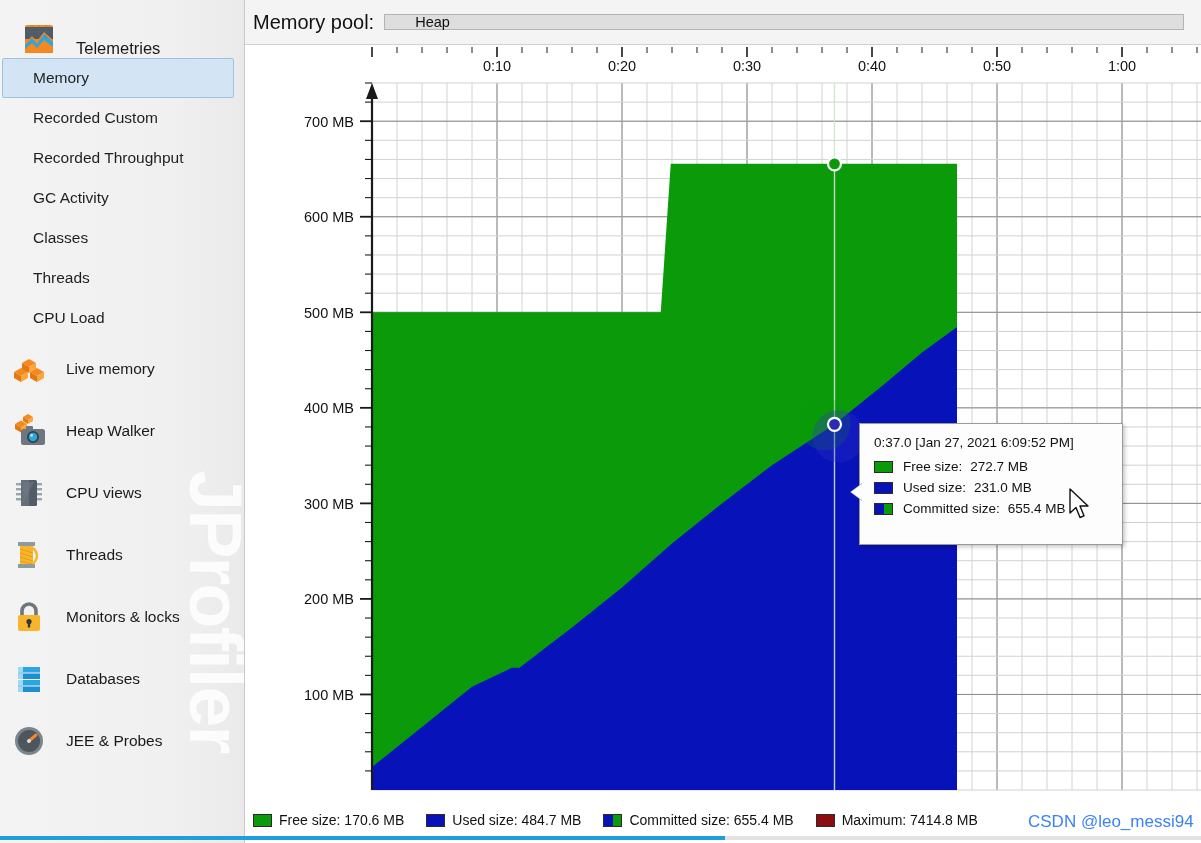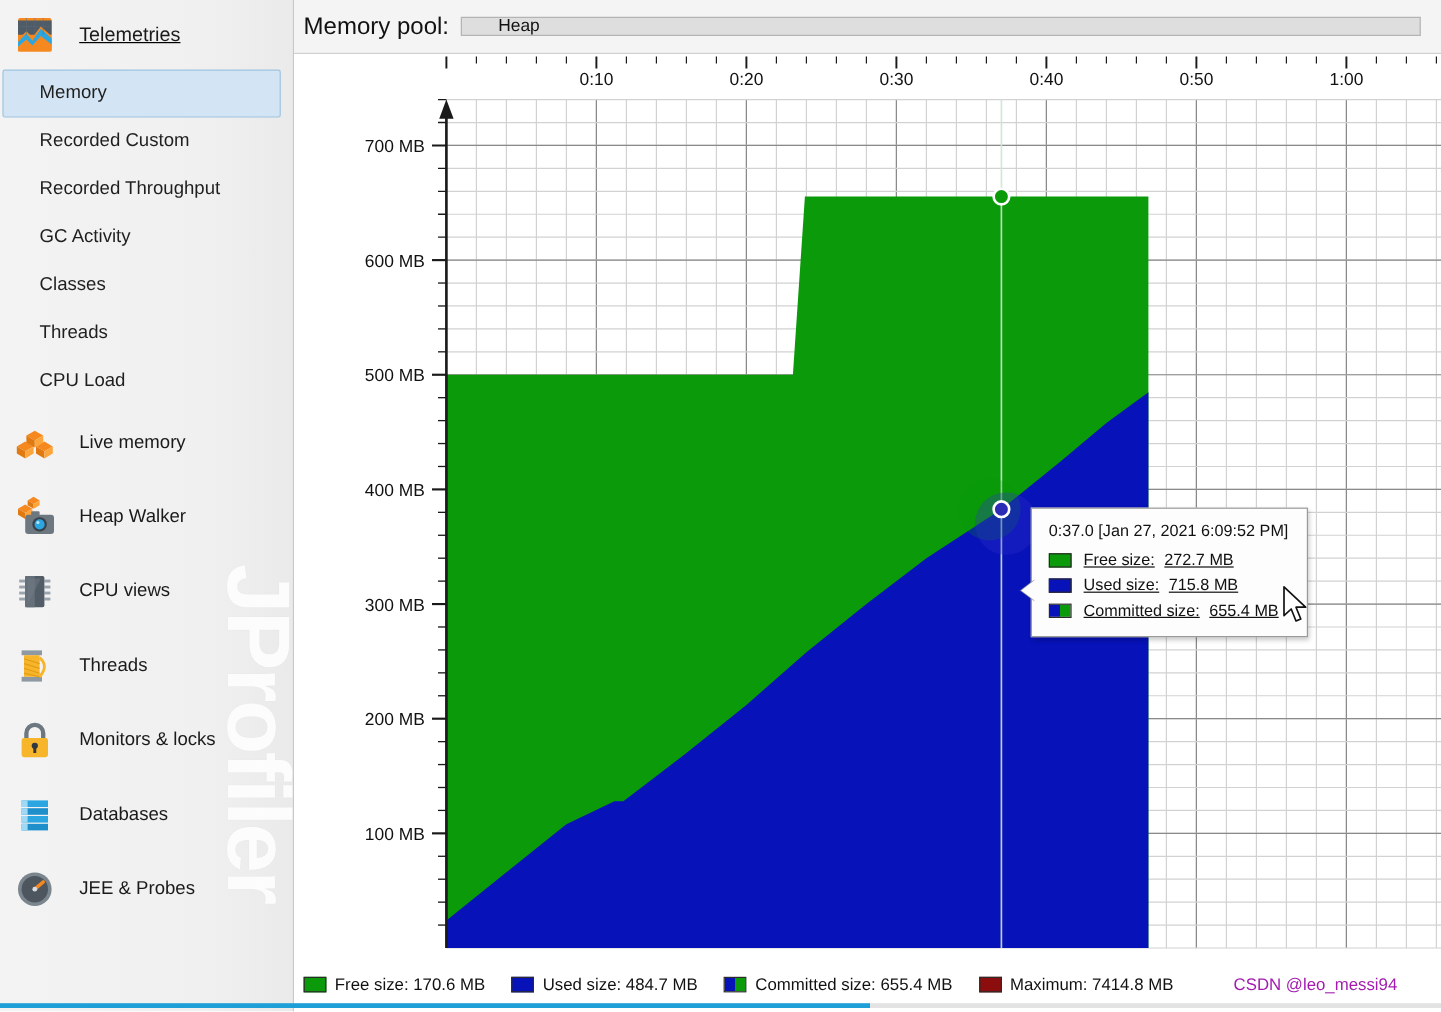--- a/index.html
+++ b/index.html
@@ -34,25 +34,24 @@
     font-weight: bold;
     color: #ffffff;
     opacity: .85;
     writing-mode: vertical-rl;
     letter-spacing: -2px;
     pointer-events: none;
     text-shadow: 0 0 2px rgba(0,0,0,0.045);
     user-select: none;
   }
   .side-group-head {
-    display: flex; align-items: center;
+    display: flex; align-items: flex-end;
     height: 58px;
-    padding-left: 10px;
-    box-sizing: border-box;
-    text-decoration: underline;
+    padding-left: 20px;
+    box-sizing: border-box;
   }
   .side-group-head .glabel {
     font-size: 16.5px;
     color: #1a1a1a;
     margin-left: 18px;
   }
   .tele-item {
     display: flex; align-items: center;
     height: 40px;
     margin: 0 10px 0 2px;
@@ -120,40 +119,39 @@
     width: 956px;
     height: 760px;
     background: #fff;
   }
   #chart-svg { display: block; }
 
   
   #tooltip {
     position: absolute;
     left: 614px; top: 378px;
-    width: 231px;
+    width: 264px;
     background: #fdfdfd;
     border: 1px solid #9a9a9a;
     box-shadow: 2px 2px 4px rgba(0,0,0,.22);
-    padding: 11px 14px 14px 14px;
+    padding: 11px 14px 28px 14px;
     box-sizing: border-box;
     z-index: 20;
   }
   #tooltip .tt-title {
     font-size: 13.5px; color: #111;
     margin-bottom: 9px;
     white-space: nowrap;
   }
   .tt-row {
     display: flex; align-items: center;
     margin-top: 6px;
     font-size: 13.5px;
     color: #111;
     white-space: nowrap;
-    text-decoration: underline;
   }
   .tt-sw {
     width: 17px; height: 10px;
     border: 1px solid #2a2a2a;
     margin-right: 10px;
     flex: 0 0 17px;
   }
   .tt-name { margin-right: 8px; }
   .tt-val { }
   #tooltip-tail {
@@ -195,22 +193,22 @@
   #bottom-accent-2 {
     position: absolute;
     left: 725px; top: 836px;
     width: 476px; height: 4px;
     background: #e3e3e3;
     z-index: 30;
   }
   .wm-csdn {
     position: absolute;
     left: 1028px; top: 812px;
-    font-size: 14px;
-    color: #a21caf;
+    font-size: 17px;
+    color: #3b82f6;
     white-space: nowrap;
     z-index: 31;
     user-select: none;
   }
 </style>
 </head>
 <body>
 
 <div id="app">
 
@@ -577,21 +575,21 @@
       <div id="tooltip">
         <div class="tt-title">0:37.0 [Jan 27, 2021 6:09:52 PM]</div>
         <div class="tt-row">
           <span class="tt-sw" style="background: rgb(10, 154, 10);"></span>
           <span class="tt-name">Free size:</span>
           <span class="tt-val">272.7 MB</span>
         </div>
         <div class="tt-row">
           <span class="tt-sw" style="background: rgb(7, 18, 184);"></span>
           <span class="tt-name">Used size:</span>
-          <span class="tt-val">715.8 MB</span>
+          <span class="tt-val">231.0 MB</span>
         </div>
         <div class="tt-row">
           <span class="tt-sw" style="background: linear-gradient(to right, rgb(7, 18, 184) 0px, rgb(7, 18, 184) 50%, rgb(10, 154, 10) 50%, rgb(10, 154, 10) 100%);"></span>
           <span class="tt-name">Committed size:</span>
           <span class="tt-val">655.4 MB</span>
         </div>
       </div>
 
       <svg id="cursor" width="24" height="34" viewBox="0 0 24 34">
         <path d="M2 1 L2 25 L8 19.5 L12 29.5 L16 27.8 L12 18 L20 18 Z" fill="#ffffff" stroke="#111" stroke-width="1.4" stroke-linejoin="round"></path>

